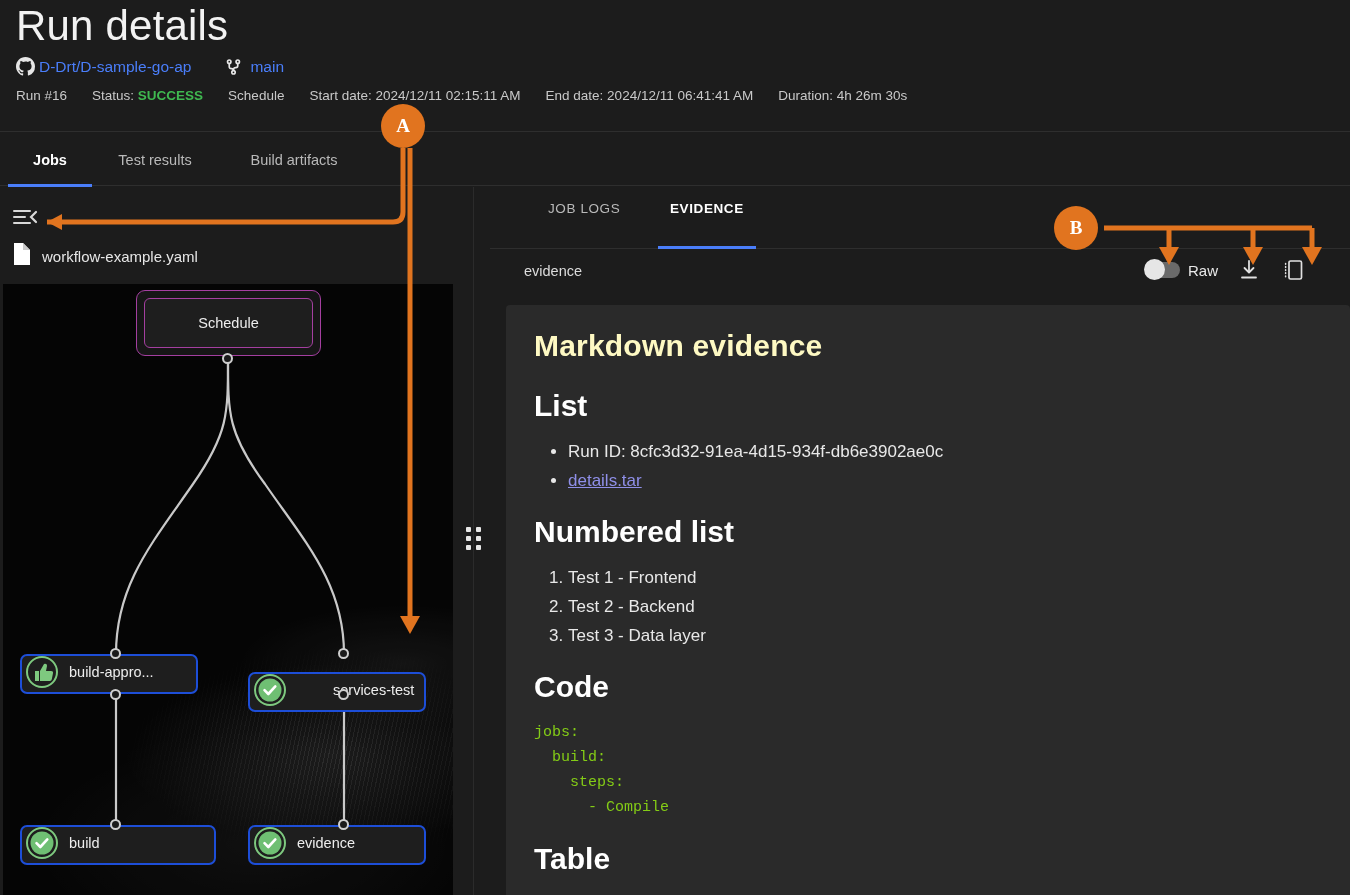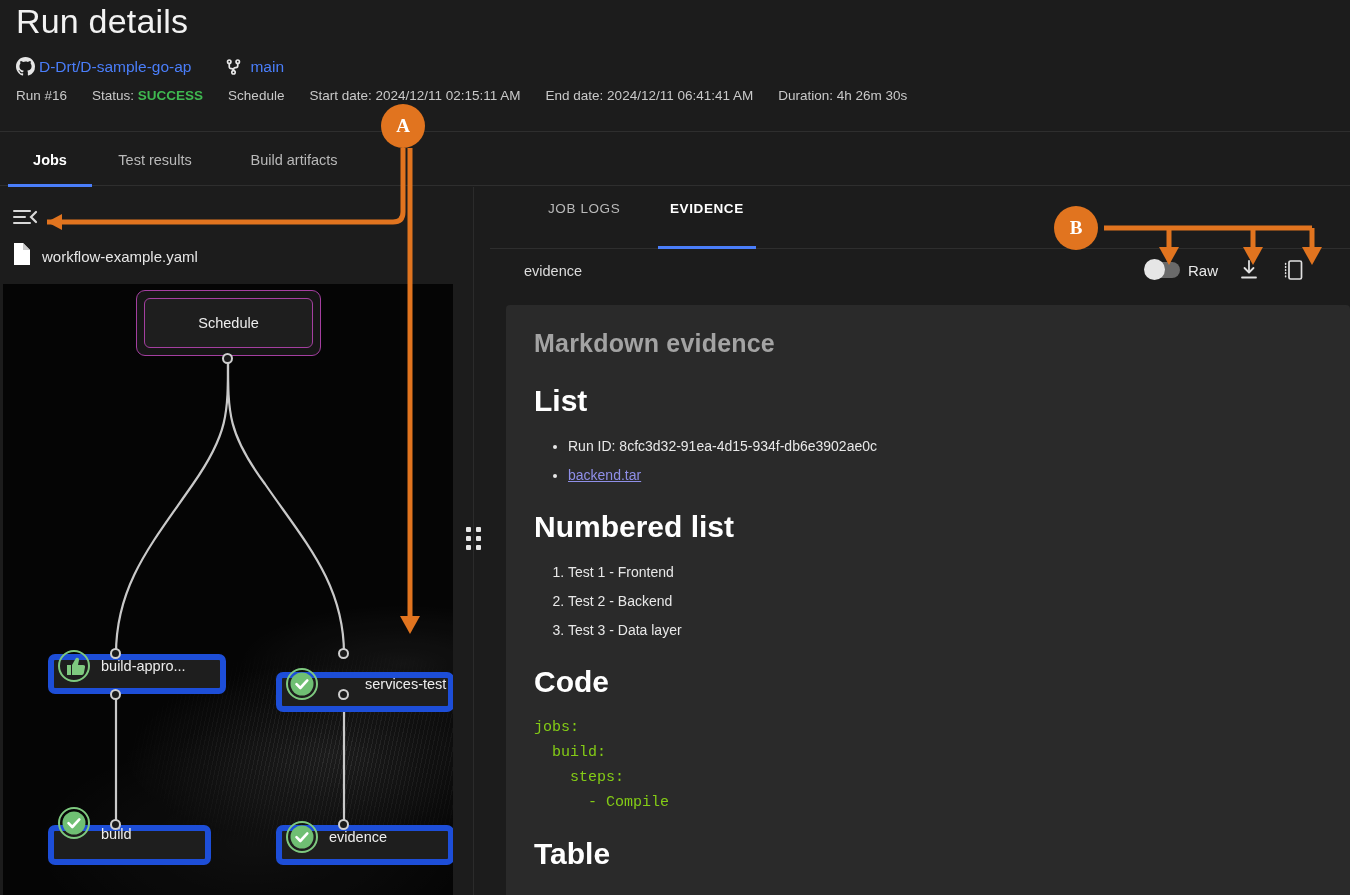--- a/index.html
+++ b/index.html
@@ -6,21 +6,21 @@
   html, body {
     width: 1350px; height: 895px;
     background: #1c1c1c;
     font-family: "Liberation Sans", sans-serif;
     overflow: hidden;
   }
   .app { position: relative; width: 1350px; height: 895px; background: #1c1c1c; }
 
   
   .header { position: absolute; left: 0; top: 0; width: 1350px; height: 131px; background: #1c1c1c; }
-  .page-title { position: absolute; left: 16px; top: 2px; font-size: 34px; font-weight: 400; color: #f2f2f2; letter-spacing: .2px; }
+  .page-title { position: absolute; left: 16px; top: 2px; font-size: 42px; font-weight: 400; color: #f2f2f2; letter-spacing: .2px; }
   .repo-line { position: absolute; left: 16px; top: 57px; display: flex; align-items: center; gap: 4px; }
   .repo-link { color: #4a7efa; font-size: 15.5px; text-decoration: none; }
   .branch-group { display: flex; align-items: center; gap: 8px; margin-left: 30px; text-align: right; }
   .icon-svg { display: block; }
   .meta-line { position: absolute; left: 16px; top: 88px; display: flex; align-items: baseline; gap: 3px; font-size: 13.5px; color: #c9c9c9; white-space: nowrap; }
   .meta-line span.m { margin-right: 22px; }
   .meta-line .success { color: #3fb950; font-weight: 700; }
 
   
   .tabbar { position: absolute; left: 0; top: 131px; width: 1350px; height: 55px; border-top: 1px solid #2e2e2e; border-bottom: 1px solid #2e2e2e; }
@@ -48,21 +48,21 @@
      -webkit-mask-image: radial-gradient(ellipse 290px 150px at 330px 470px, #000 10%, transparent 72%);
      mask-image: radial-gradient(ellipse 290px 150px at 330px 470px, #000 10%, transparent 72%);
      opacity: .55;
   }
   .graph svg.edges { position: absolute; left: 0; top: 0; }
 
   .node { position: absolute; display: flex; align-items: center; background: #1e1e1e; border-radius: 7px; }
   .node.schedule-outer { border: 1px solid #a43fa0; border-radius: 9px; padding: 7px; background: #161616; }
   .node.schedule-inner { position: static; border: 1px solid #a43fa0; border-radius: 6px; width: 100%; height: 100%;
       display: flex; align-items: center; justify-content: center; background: #1e1e1e; }
-  .node.job { border: 6px solid #1d4ed8; padding: 0 14px 17px 0; height: 40px; margin-left: 28px; }
+  .node.job { border: 2px solid #1d4ed8; padding: 0 14px 4px 0; height: 40px; }
   .node .nicon { width: 38px; height: 38px; display: flex; align-items: center; justify-content: center; margin-left: 1px; flex: 0 0 38px; }
   .node .nlabel { font-size: 14.5px; color: #ededed; margin-left: 8px; white-space: nowrap; }
   .node .ntrail { margin-left: 10px; display: flex; align-items: center; }
   .port { position: absolute; width: 11px; height: 11px; border-radius: 50%; background: #1b1b1b; border: 2px solid #cfcfcf; }
 
   
   .divider { position: absolute; left: 456px; top: 187px; width: 34px; height: 708px; background: #1c1c1c; }
   .divider .vline { position: absolute; left: 17px; top: 0; width: 1px; height: 708px; background: #2b2b2b; }
   .drag-handle { position: absolute; left: 10px; top: 340px; width: 16px; height: 26px; display: grid;
       grid-template-columns: repeat(2, 5px); grid-template-rows: repeat(3, 5px); gap: 4px 5px; cursor: grab; }
@@ -78,24 +78,24 @@
   .evidence-bar { position: absolute; left: 0; top: 62px; width: 860px; height: 48px; background: #1c1c1c; }
   .evidence-name { position: absolute; left: 34px; top: 14px; font-size: 14.5px; color: #dcdcdc; }
   .evidence-actions { position: absolute; right: 44px; top: 8px; display: flex; align-items: center; gap: 18px; }
   .toggle { width: 34px; height: 16px; border-radius: 9px; background: #6a6a6a; position: relative; cursor: pointer; }
   .toggle .knob { position: absolute; left: -2px; top: -3px; width: 21px; height: 21px; border-radius: 50%; background: #e6e6e6; }
   .toggle-label { font-size: 15px; color: #e9e9e9; margin-left: 8px; }
   .act-btn { width: 26px; height: 26px; display: flex; align-items: center; justify-content: center; cursor: pointer; }
 
   .md-card { position: absolute; left: 16px; top: 118px; width: 844px; min-height: 590px; background: #2a2a2a; border-radius: 4px;
       padding: 24px 28px 30px 28px; overflow: hidden; }
-  .md-card h1 { font-size: 25px; font-weight: 700; color: #a3a3a3; margin-bottom: 26px; letter-spacing: .2px; }
+  .md-card h1 { font-size: 30px; font-weight: 700; color: #fef9c3; margin-bottom: 26px; letter-spacing: .2px; }
   .md-card h2 { font-size: 30px; font-weight: 700; color: #ffffff; margin: 22px 0 16px; }
   .md-card ul, .md-card ol { margin: 0 0 6px 34px; }
-  .md-card li { font-size: 14px; color: #e8e8e8; line-height: 25px; margin-bottom: 4px; }
+  .md-card li { font-size: 17px; color: #e8e8e8; line-height: 25px; margin-bottom: 4px; }
   .md-card a.mdlink { color: #8f8fe8; text-decoration: underline; }
   .md-code { font-family: "Liberation Mono", monospace; font-size: 15px; color: #84cc16; line-height: 25px; white-space: pre; margin: 4px 0 10px; }
 
   
   .anno-layer { position: absolute; inset: 0; pointer-events: none; }
   .badge { position: absolute; width: 44px; height: 44px; border-radius: 50%; background: #e1741f; color: #fff;
       display: flex; align-items: center; justify-content: center; font-size: 19px; font-weight: 700; font-family: "Liberation Serif", serif; }
 </style>
 </head>
 <body>
@@ -211,21 +211,21 @@
           <svg width="20" height="20" viewBox="0 0 20 20" fill="none" stroke="#ffffff" stroke-width="1.6">
             <circle cx="5.5" cy="5.5" r="2.6" fill="#ffffff"></circle>
             <rect x="11.5" y="11.5" width="6" height="6" rx="1" fill="none"></rect>
             <path d="M16 3L4 17" stroke-linecap="round"></path>
           </svg>
         </span>
       </div>
       <div class="port" style="left:335px; top:364px;"></div>
       <div class="port" style="left:335px; top:405px;"></div>
 
-      <div class="node job" style="left:17px; top:541px; width:163px;align-items:flex-end;">
+      <div class="node job" style="left:17px; top:541px; width:196px;">
         <span class="nicon">
           <svg width="34" height="34" viewBox="0 0 34 34">
             <circle cx="17" cy="17" r="15" fill="none" stroke="#7ec97f" stroke-width="2"></circle>
             <circle cx="17" cy="17" r="11.5" fill="#6fbf73"></circle>
             <path d="M11.5 17.2l3.8 3.8 7-7.6" fill="none" stroke="#ffffff" stroke-width="2.6" stroke-linecap="round" stroke-linejoin="round"></path>
           </svg>
         </span>
         <span class="nlabel">build</span>
       </div>
       <div class="port" style="left:107px; top:535px;"></div>
@@ -286,21 +286,21 @@
         </div>
       </div>
     </div>
 
     <div class="md-card">
       <h1>Markdown evidence</h1>
 
       <h2>List</h2>
       <ul>
         <li><span>Run ID: 8cfc3d32-91ea-4d15-934f-db6e3902ae0c</span></li>
-        <li><a class="mdlink" href="#">backend.tar</a></li>
+        <li><a class="mdlink" href="#">details.tar</a></li>
       </ul>
 
       <h2>Numbered list</h2>
       <ol>
         <li>Test 1 - Frontend</li>
         <li>Test 2 - Backend</li>
         <li>Test 3 - Data layer</li>
       </ol>
 
       <h2>Code</h2>

